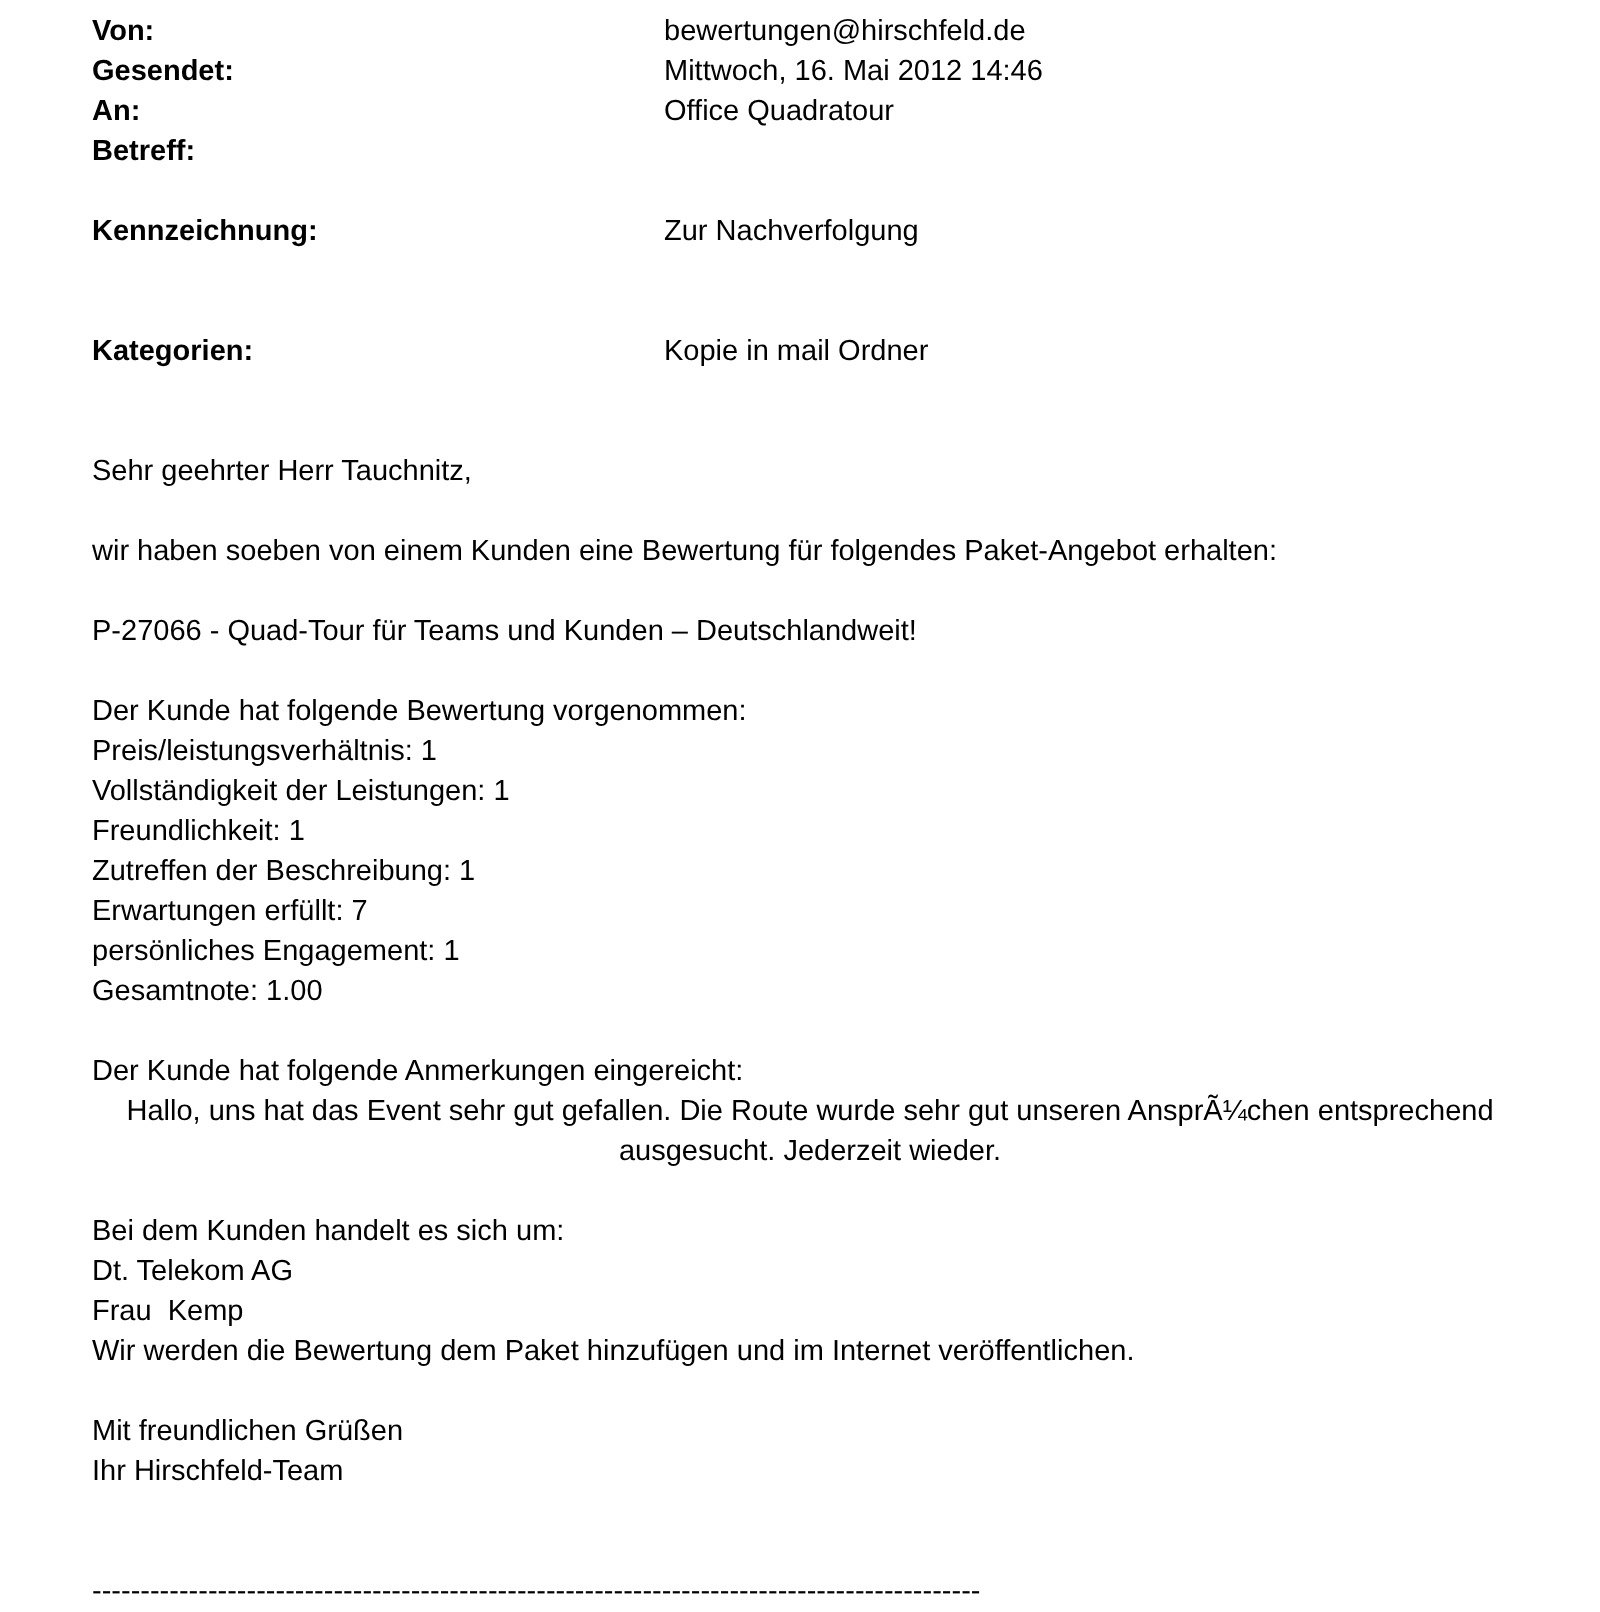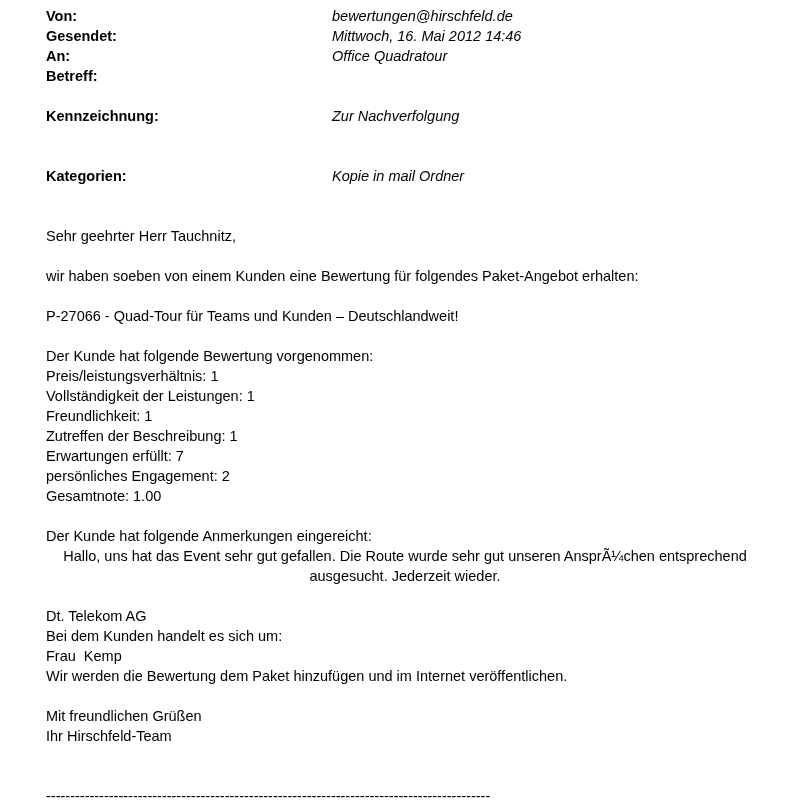--- a/index.html
+++ b/index.html
@@ -42,21 +42,20 @@
     width: 286px;
     flex: 0 0 286px;
     font-size: 14.5px;
     font-weight: bold;
     white-space: nowrap;
   }
   .hvalue {
     font-size: 14.5px;
     font-weight: normal;
     white-space: nowrap;
-    font-style: italic;
   }
   .hspacer {
     height: 20px;
   }
 
   
   .body-block {
     position: absolute;
     left: 14px;
     width: 740px;
@@ -140,32 +139,32 @@
     <div class="blank"></div>
     <div class="line">P-27066 - Quad-Tour für Teams und Kunden – Deutschlandweit!</div>
     <div class="blank"></div>
 
     <div class="line">Der Kunde hat folgende Bewertung vorgenommen:</div>
     <div class="line">Preis/leistungsverhältnis: 1</div>
     <div class="line">Vollständigkeit der Leistungen: 1</div>
     <div class="line">Freundlichkeit: 1</div>
     <div class="line">Zutreffen der Beschreibung: 1</div>
     <div class="line">Erwartungen erfüllt: 7</div>
-    <div class="line">persönliches Engagement: 2</div>
+    <div class="line">persönliches Engagement: 1</div>
     <div class="line">Gesamtnote: 1.00</div>
 
     <div class="blank"></div>
 
     <div class="line">Der Kunde hat folgende Anmerkungen eingereicht:</div>
     <div class="line wrap" style="width: 718px;">Hallo, uns hat das Event sehr gut gefallen. Die Route wurde sehr gut unseren AnsprÃ¼chen entsprechend ausgesucht. Jederzeit wieder.</div>
 
     <div class="blank"></div>
 
+    <div class="line">Bei dem Kunden handelt es sich um:</div>
     <div class="line">Dt. Telekom AG</div>
-    <div class="line">Bei dem Kunden handelt es sich um:</div>
     <div class="line">Frau  Kemp</div>
     <div class="line">Wir werden die Bewertung dem Paket hinzufügen und im Internet veröffentlichen.</div>
 
     <div class="blank"></div>
 
     <div class="line">Mit freundlichen Grüßen</div>
     <div class="line">Ihr Hirschfeld-Team</div>
 
     <div class="blank"></div>
     <div class="blank"></div>

